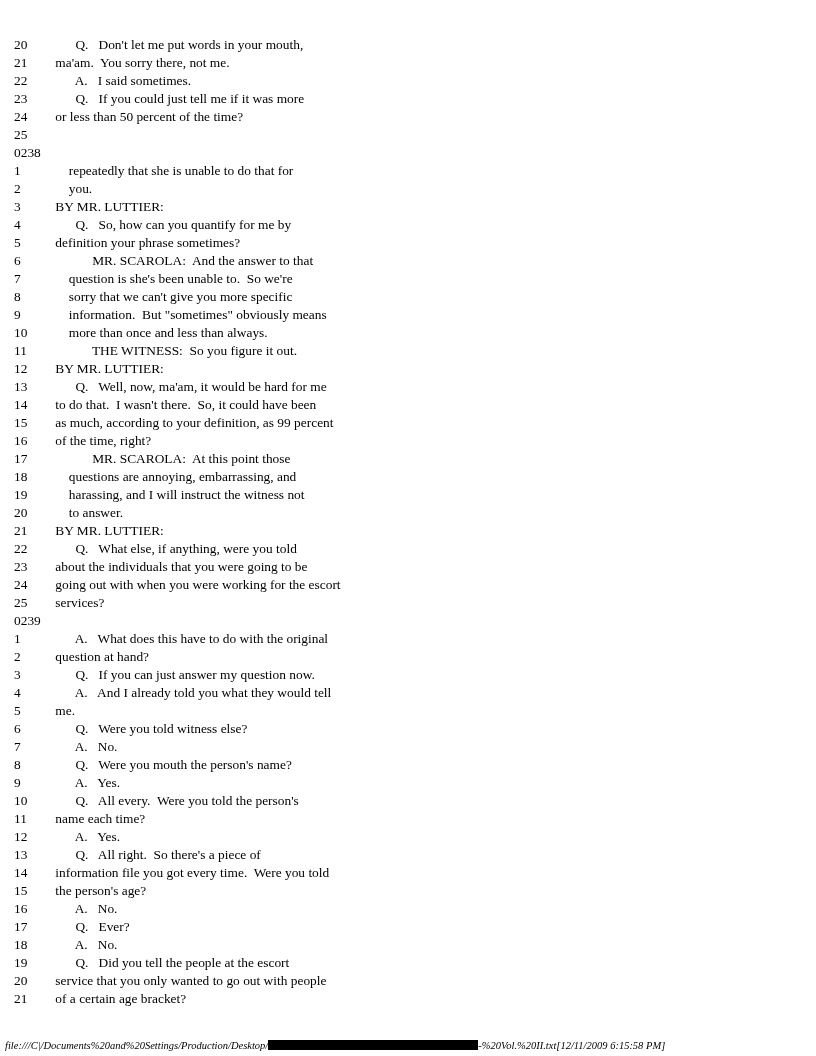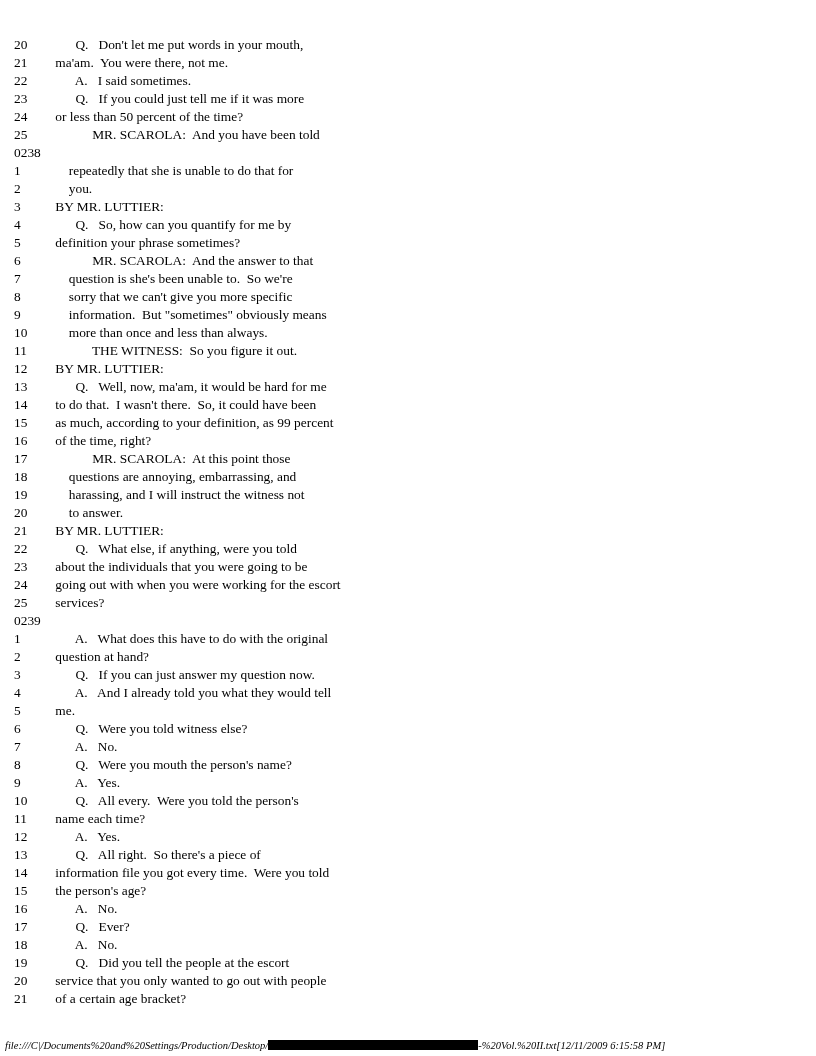--- a/index.html
+++ b/index.html
@@ -44,25 +44,25 @@
     background: #000000;
     vertical-align: baseline;
     margin-bottom: -1px;
   }
 </style>
 </head>
 <body>
 
 <div class="content" id="transcript-body">
     <div class="line"><span class="num">20</span><span class="text">       Q.   Don't let me put words in your mouth,</span></div>
-    <div class="line"><span class="num">21</span><span class="text"> ma'am.  You were there, not me.</span></div>
+    <div class="line"><span class="num">21</span><span class="text"> ma'am.  You sorry there, not me.</span></div>
     <div class="line"><span class="num">22</span><span class="text">       A.   I said sometimes.</span></div>
     <div class="line"><span class="num">23</span><span class="text">       Q.   If you could just tell me if it was more</span></div>
     <div class="line"><span class="num">24</span><span class="text"> or less than 50 percent of the time?</span></div>
-    <div class="line"><span class="num">25</span><span class="text">            MR. SCAROLA:  And you have been told</span></div>
+    <div class="line"><span class="num">25</span></div>
     <div class="line"><span class="num">0238</span><span class="text"></span></div>
     <div class="line"><span class="num">1</span><span class="text">     repeatedly that she is unable to do that for</span></div>
     <div class="line"><span class="num">2</span><span class="text">     you.</span></div>
     <div class="line"><span class="num">3</span><span class="text"> BY MR. LUTTIER:</span></div>
     <div class="line"><span class="num">4</span><span class="text">       Q.   So, how can you quantify for me by</span></div>
     <div class="line"><span class="num">5</span><span class="text"> definition your phrase sometimes?</span></div>
     <div class="line"><span class="num">6</span><span class="text">            MR. SCAROLA:  And the answer to that</span></div>
     <div class="line"><span class="num">7</span><span class="text">     question is she's been unable to.  So we're</span></div>
     <div class="line"><span class="num">8</span><span class="text">     sorry that we can't give you more specific</span></div>
     <div class="line"><span class="num">9</span><span class="text">     information.  But "sometimes" obviously means</span></div>

